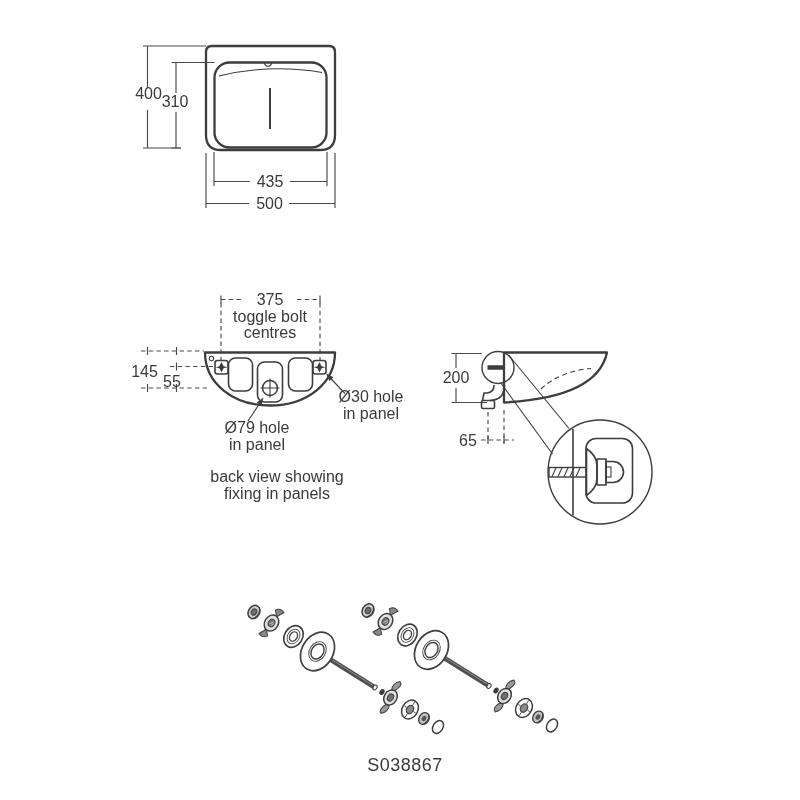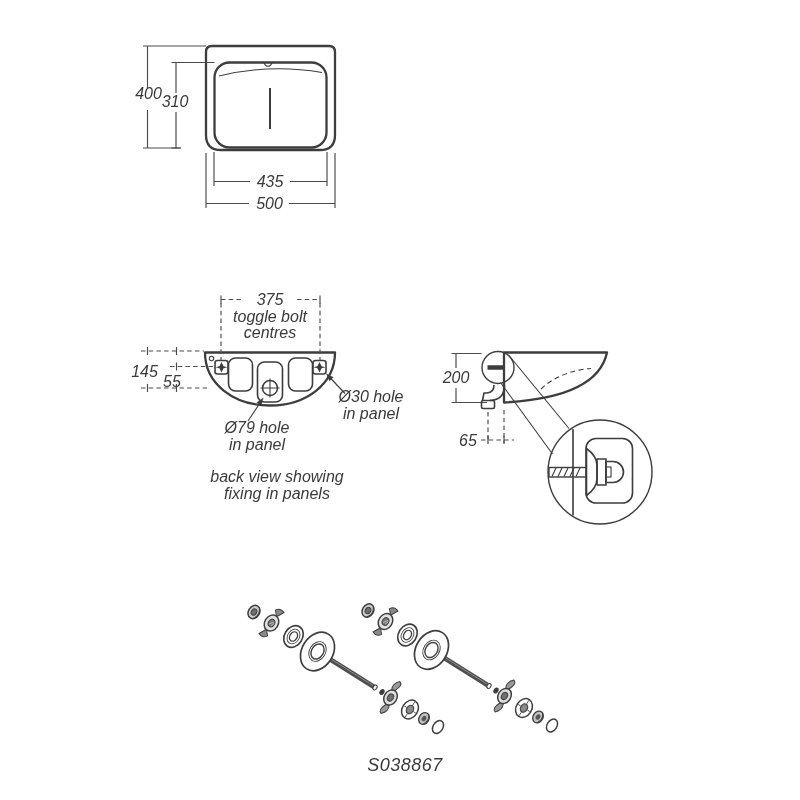--- a/index.html
+++ b/index.html
@@ -1,17 +1,17 @@
 <!DOCTYPE html>
 <html style="--bg: #ffffff; --line: #3d3d3d; --dim: #4a4a4a; --text: #3a3a3a;"><head>
 <meta charset="utf-8">
 <style>
   :root{ --bg:#ffffff; --line:#3d3d3d; --dim:#4a4a4a; --text:#3a3a3a; }
   html,body{margin:0;padding:0;background:var(--bg);}
-  .stage{position:relative;width:800px;height:784px;background:var(--bg);overflow:hidden;font-style:italic;}
+  .stage{position:relative;width:800px;height:784px;background:var(--bg);overflow:hidden;}
   svg{display:block;}
   text{font-family:"Liberation Sans","DejaVu Sans",sans-serif;font-size:16px;fill:var(--text);}
   .t18{font-size:18px;letter-spacing:.5px;}
   .tm{text-anchor:middle;}
   .ol{fill:none;stroke:var(--line);stroke-width:2.3;stroke-linejoin:round;stroke-linecap:round;}
   .o2{fill:none;stroke:var(--line);stroke-width:1.6;stroke-linejoin:round;}
   .o14{fill:none;stroke:var(--line);stroke-width:1.4;}
   .o1{fill:none;stroke:var(--line);stroke-width:1.1;}
   .dim{fill:none;stroke:var(--dim);stroke-width:1.15;}
   .dsh{stroke-dasharray:4.5 3.2;}

